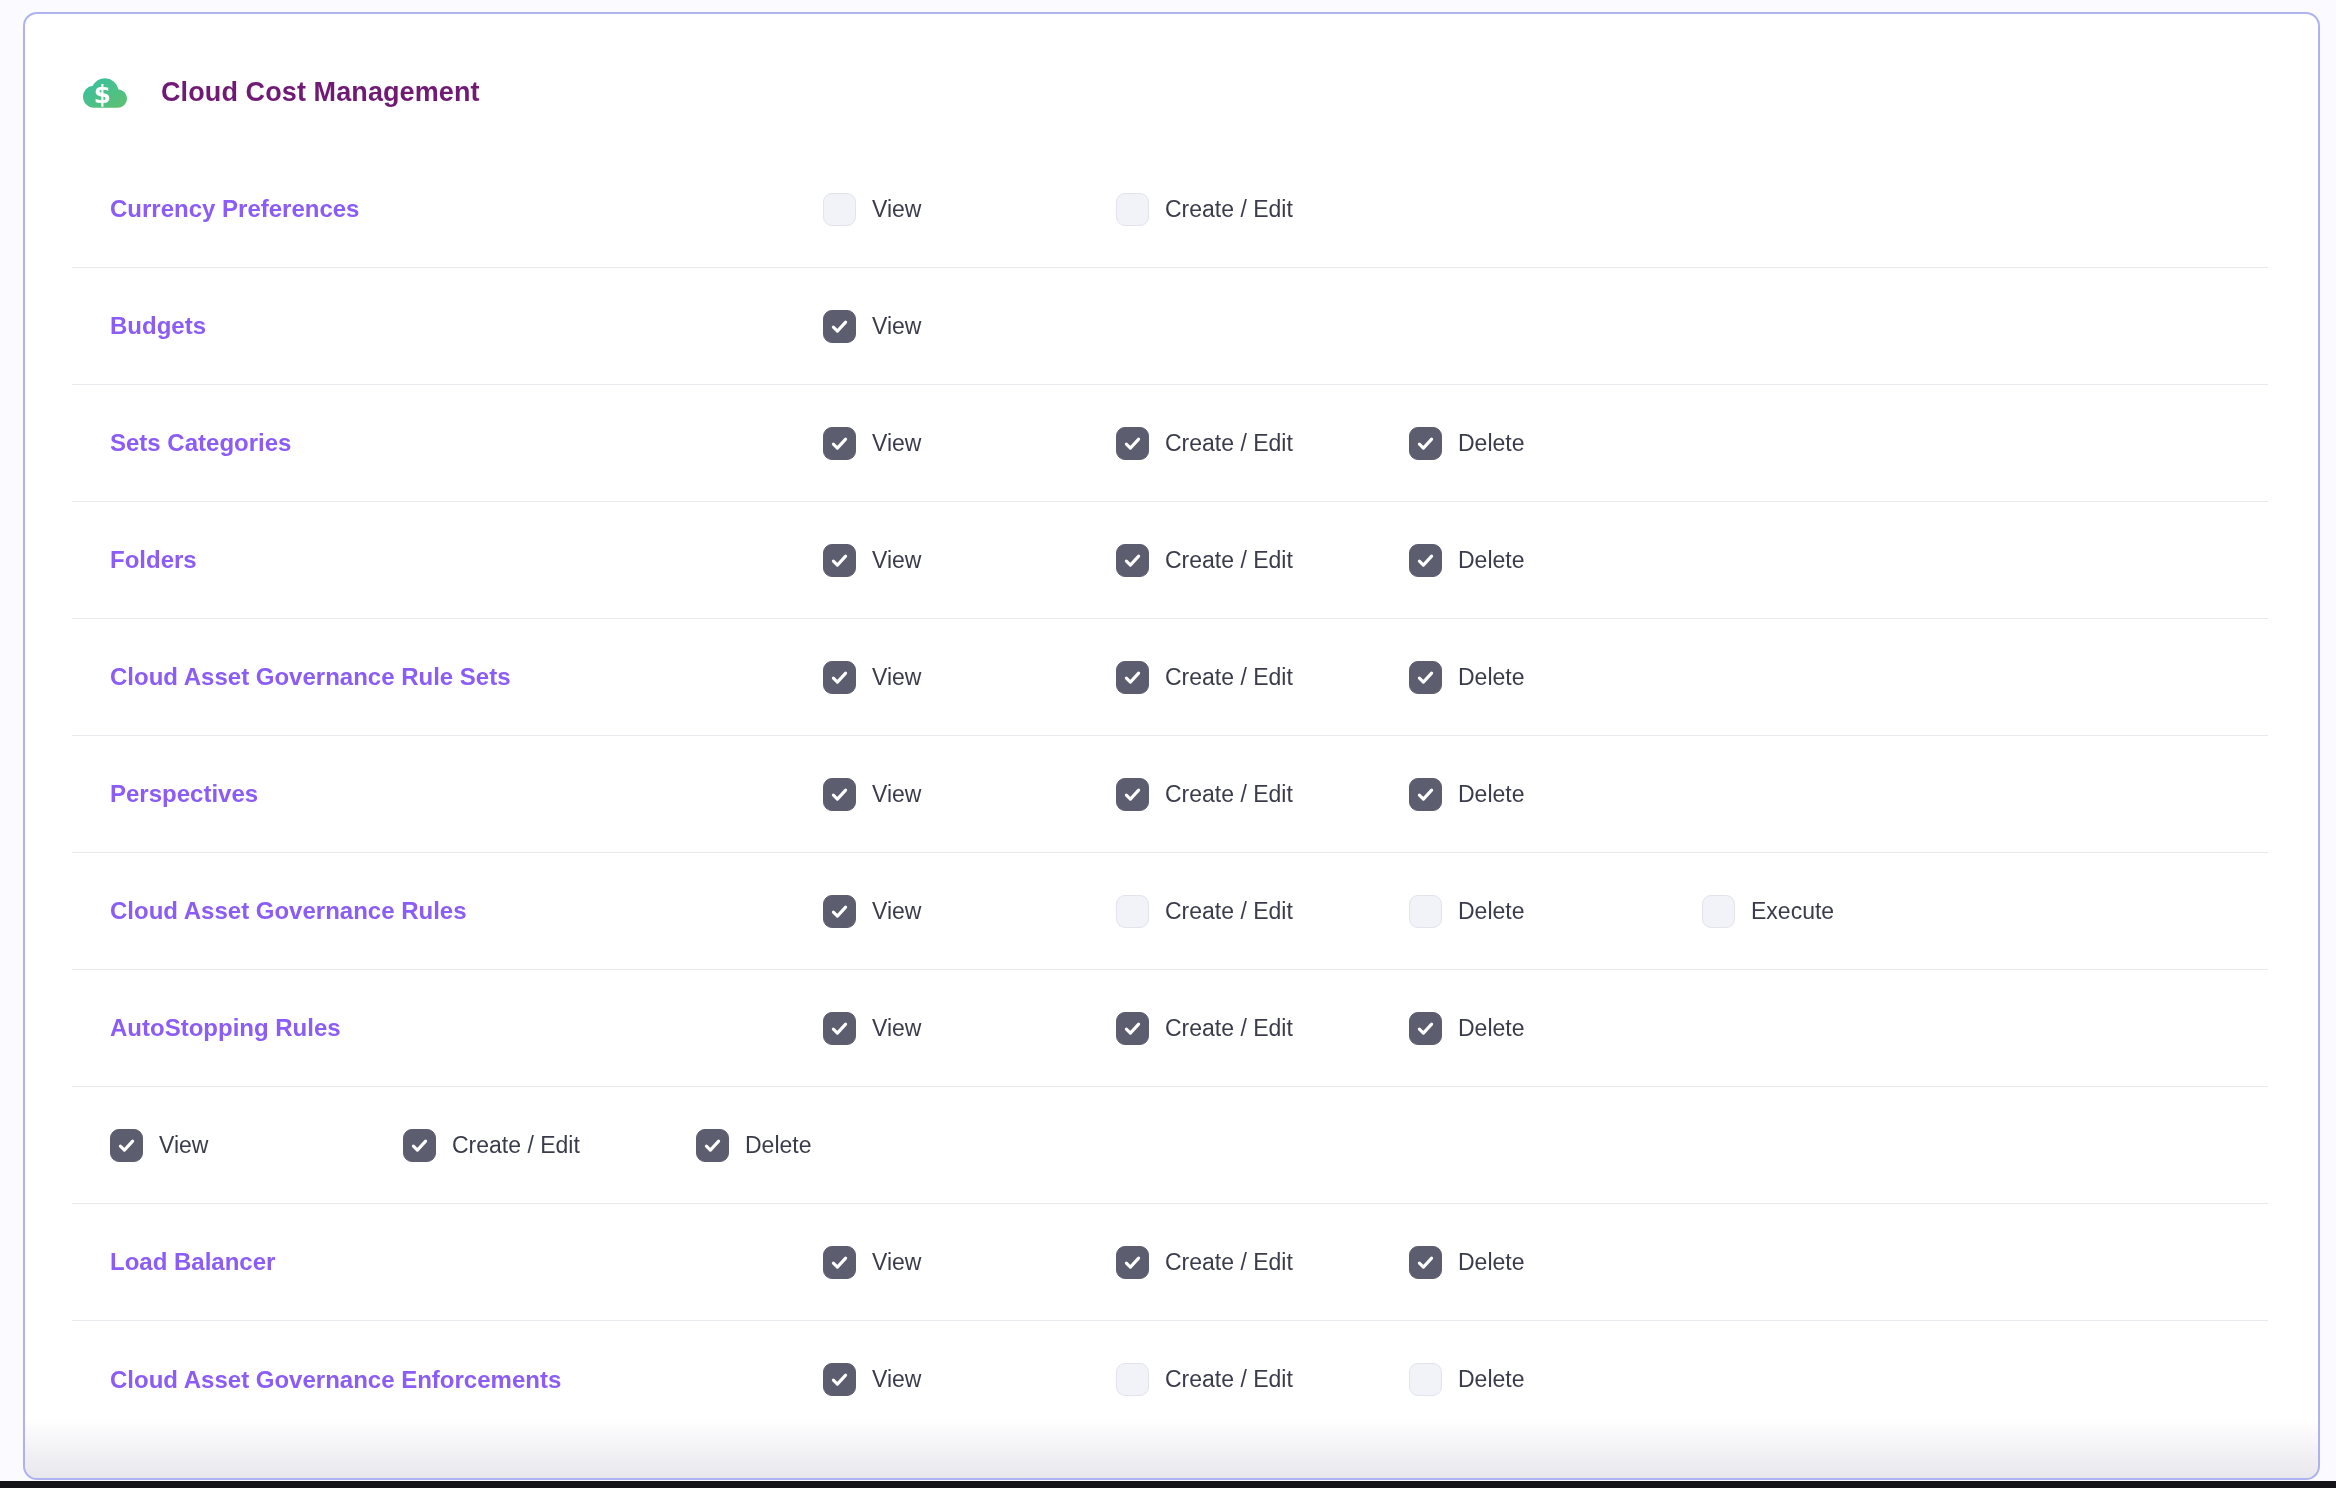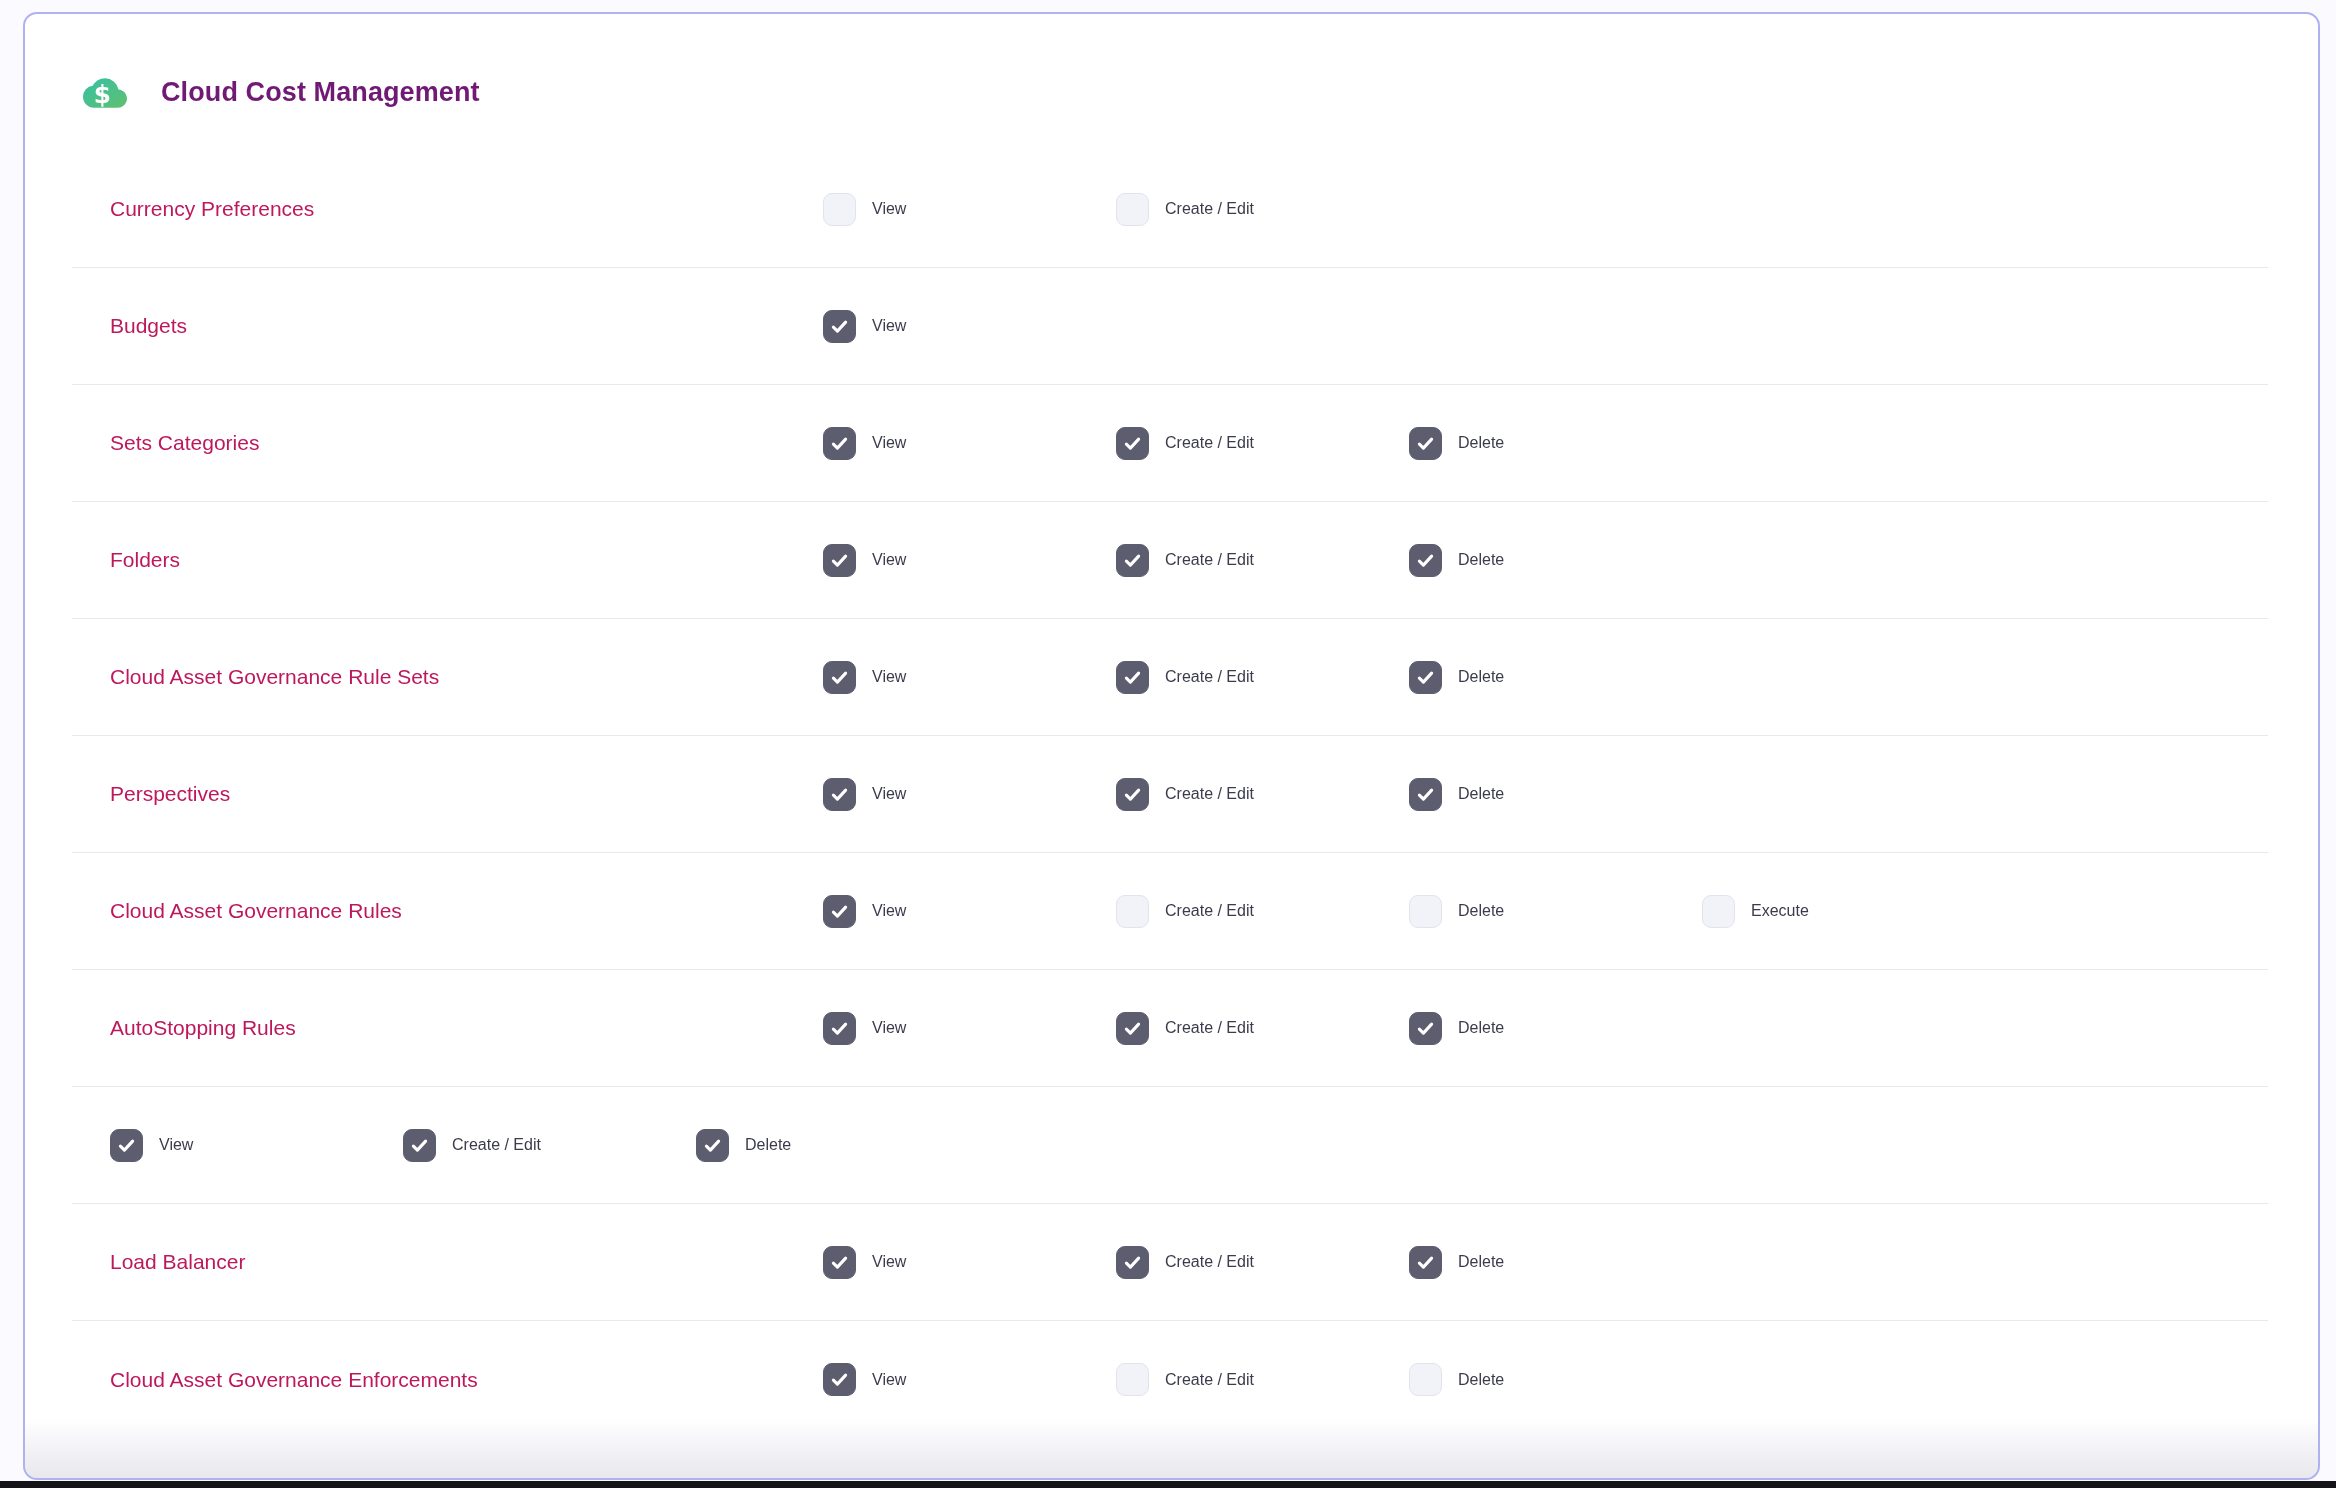--- a/index.html
+++ b/index.html
@@ -34,21 +34,21 @@
   .rows { margin: 0 50px 0 47px; }
   .row {
     height: 117px;
     border-bottom: 1px solid #e8e8ef;
     display: flex; align-items: center;
     padding-left: 38px;
   }
   .row:last-child { border-bottom: none; }
   .row-label {
     width: 713px; flex: 0 0 auto;
-    font-size: 21px; color: #be185d; font-weight: 400;
+    font-size: 24px; color: #8b5cf6; font-weight: 700;
   }
   .perm-cell {
     width: 293px; flex: 0 0 auto;
     display: flex; align-items: center; gap: 16px;
     cursor: pointer;
   }
   .checkbox {
     width: 33px; height: 33px; flex: 0 0 auto;
     border-radius: 9px;
     display: flex; align-items: center; justify-content: center;
@@ -56,21 +56,21 @@
   .checkbox.unchecked {
     background: #f2f2f9;
     border: 1px solid #e3e3ed;
   }
   .checkbox.checked {
     background: #5c5e70;
     border: 1px solid #5c5e70;
   }
   .checkbox svg { display: block; }
   .perm-label {
-    font-size: 16px; color: #3b3c4b; font-weight: 400; text-align: right;
+    font-size: 23px; color: #3b3c4b; font-weight: 400; text-align: right;
   }
 
   .bottom-fade {
     position: absolute; left: 0; right: 0; bottom: 0; height: 60px;
     background: linear-gradient(180deg, rgba(210,210,222,0) 0%, rgba(196,196,210,0.40) 100%);
     pointer-events: none;
   }
   .bottom-edge {
     position: absolute; left: 0; bottom: 0; width: 100%; height: 7px;
     background: #131318;

